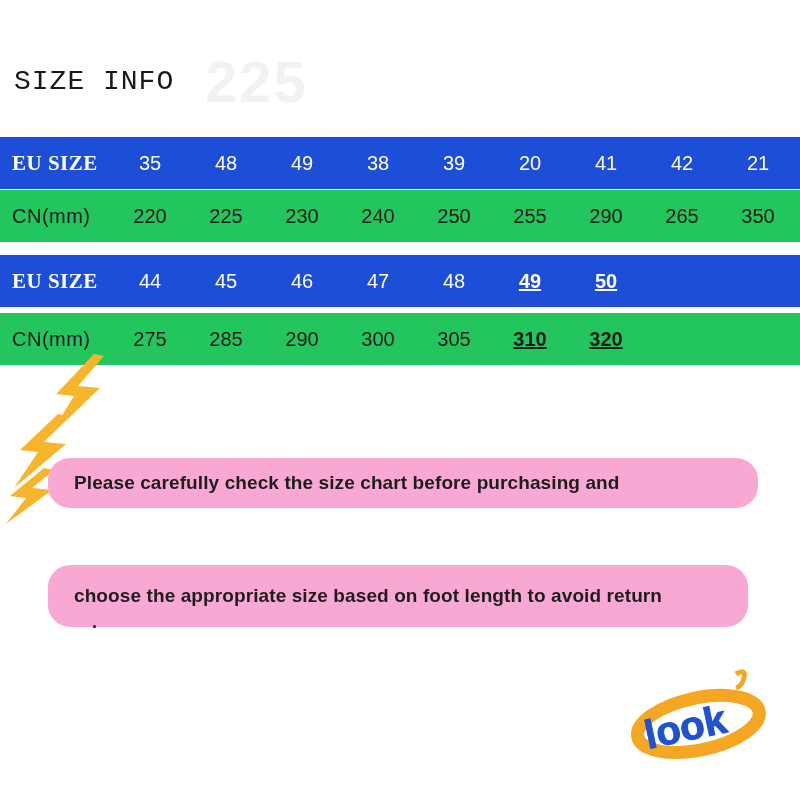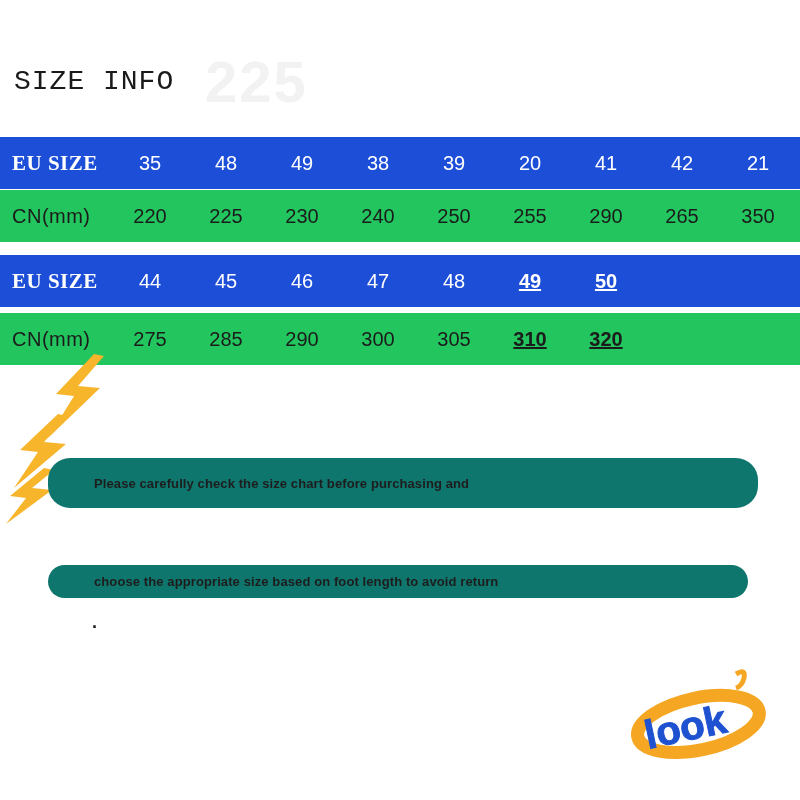--- a/index.html
+++ b/index.html
@@ -90,42 +90,42 @@
   }
 
   .band1 { top: 137px; }
   .band2 { top: 190px; }
   .band3 { top: 255px; }
   .band4 { top: 313px; }
 
   
   .note {
     position: absolute;
-    background: #0f766e;
+    background: #f9a8d4;
     border-radius: 22px;
     display: flex;
     align-items: center;
     box-sizing: border-box;
-    padding-left: 46px;
-    font-size: 13px;
+    padding-left: 26px;
+    font-size: 19px;
     font-weight: 700;
     color: #1d1d1d;
     letter-spacing: 0.1px;
   }
   .note1 {
     left: 48px;
     top: 458px;
     width: 710px;
     height: 50px;
   }
   .note2 {
     left: 48px;
     top: 565px;
     width: 700px;
-    height: 33px;
+    height: 62px;
   }
   .note-dot {
     position: absolute;
     left: 92px;
     top: 612px;
     font-size: 18px;
     color: #1d1d1d;
     font-weight: 700;
   }
 

